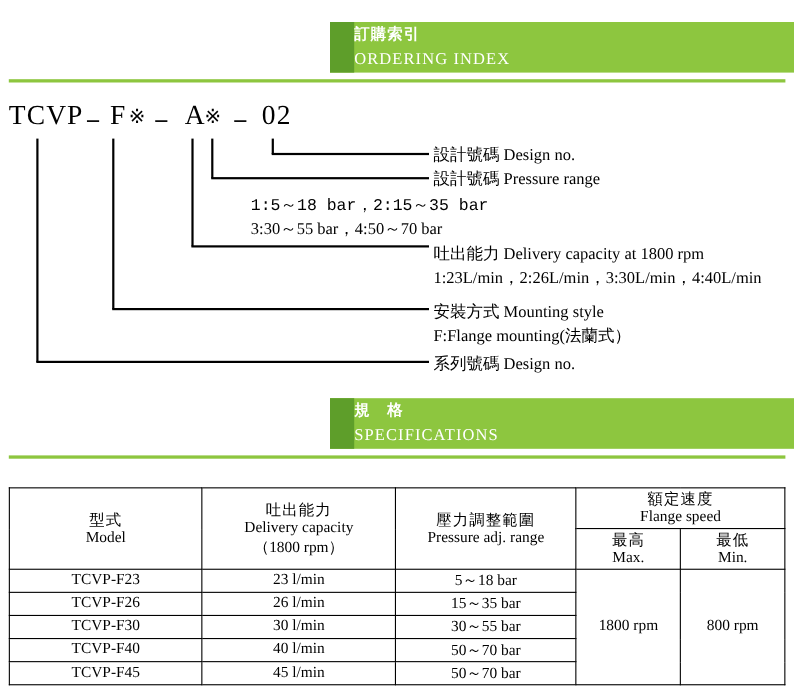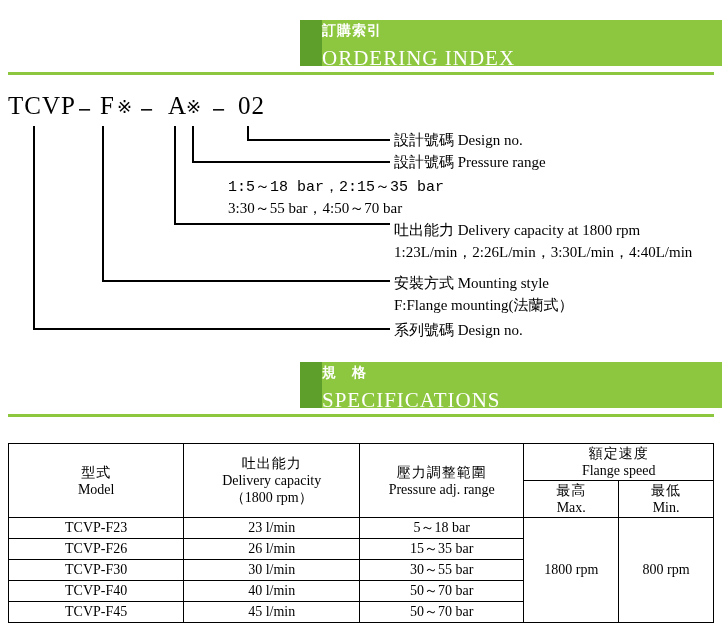--- a/index.html
+++ b/index.html
@@ -47,21 +47,21 @@
     font-size: 20px;
     font-weight: bold;
     color: #ffffff;
     letter-spacing: 3px;
   }
   .banner-en {
     position: absolute;
     left: 322px;
     top: 26px;
     font-family: "Liberation Serif", serif;
-    font-size: 21px;
+    font-size: 15px;
     color: #ffffff;
     letter-spacing: 1px;
   }
   .rule-green {
     position: absolute;
     left: 8px;
     width: 706px;
     height: 3px;
     background: #8dc63f;
   }

